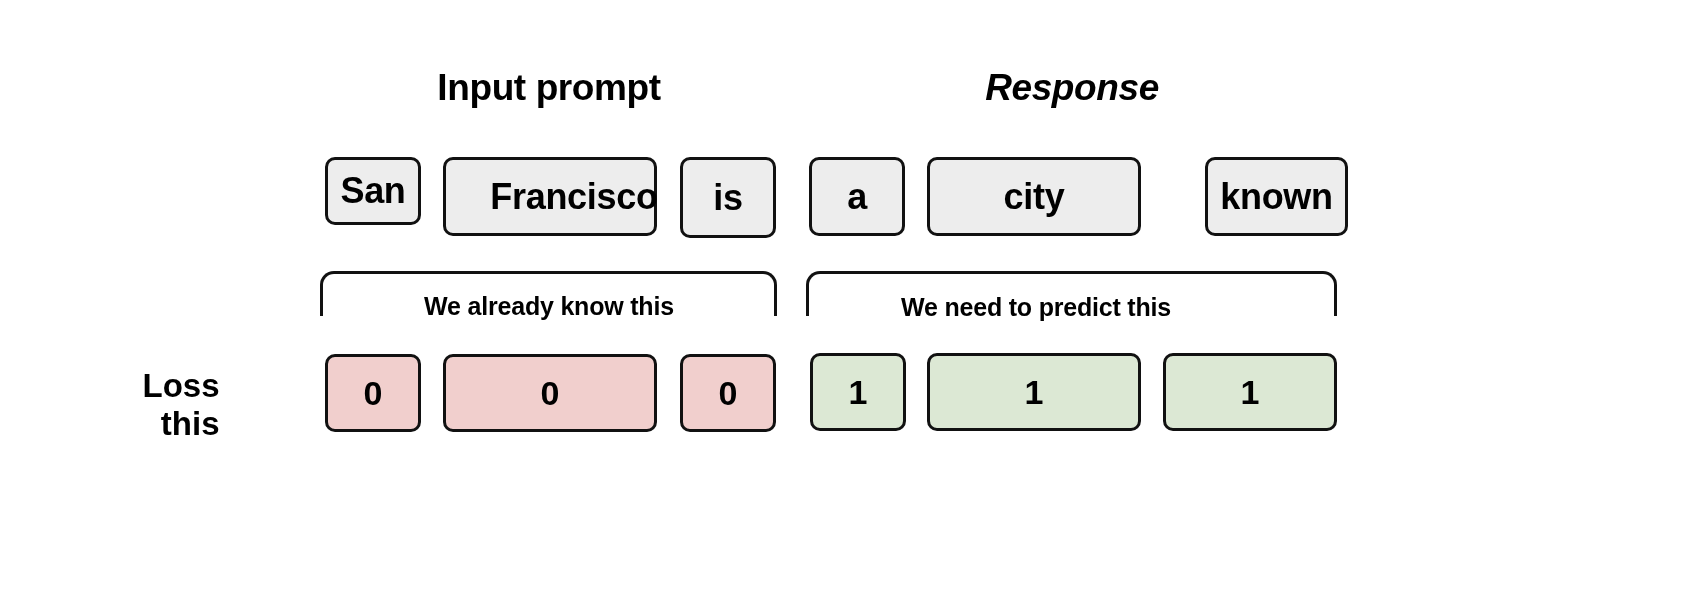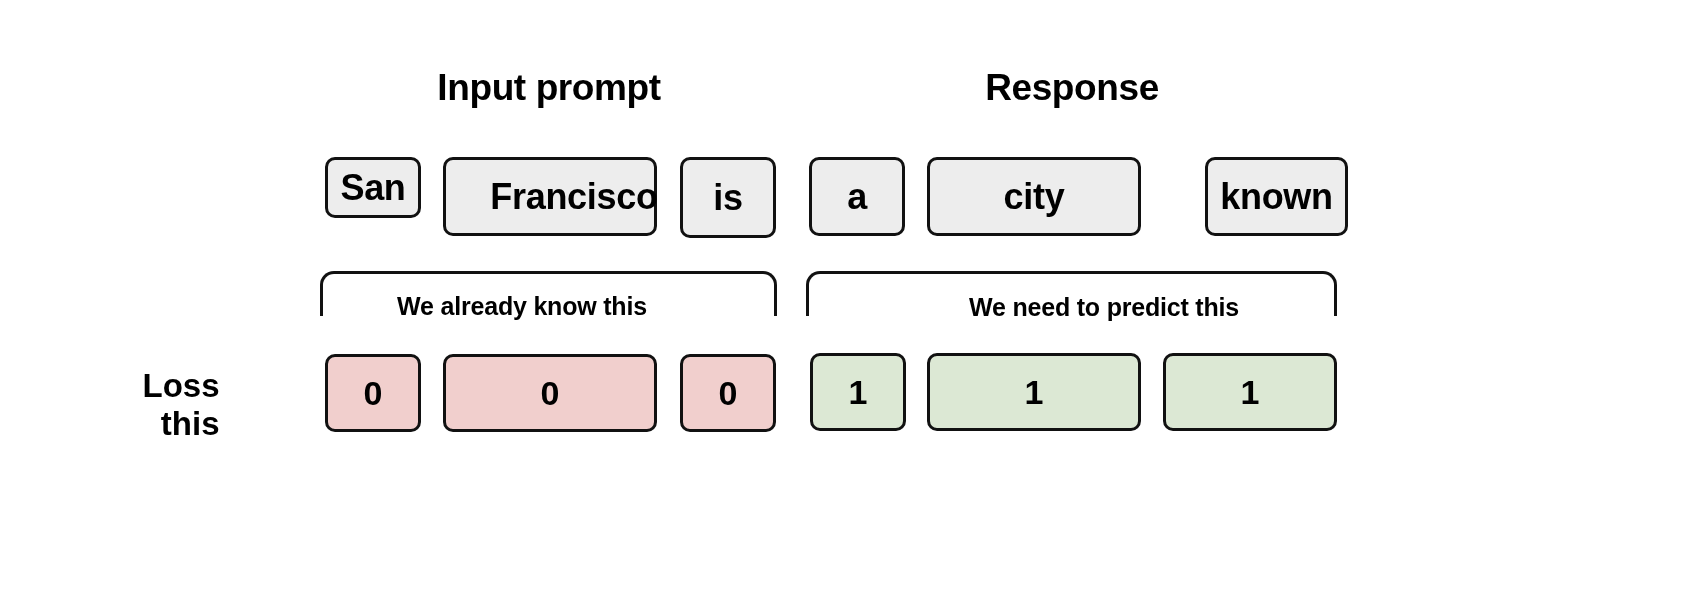--- a/index.html
+++ b/index.html
@@ -24,21 +24,21 @@
     position: absolute;
     font-size: 37px;
     font-weight: 700;
     color: #000000;
     letter-spacing: -0.4px;
     text-align: center;
     white-space: nowrap;
     transform: translateX(-50%);
   }
   #title-prompt { left: 549px; top: 67px; }
-  #title-response { left: 1072px; top: 67px; }
+  #title-response { left: 1072px; top: 67px; font-style: italic; }
 
   
   .token-box {
     position: absolute;
     box-sizing: border-box;
     background: #ededed;
     border: 3px solid #111111;
     border-radius: 10px;
     display: flex;
     align-items: center;
@@ -80,22 +80,22 @@
   .bracket-caption {
     position: absolute;
     font-size: 25px;
     font-weight: 700;
     color: #000000;
     letter-spacing: -0.2px;
     white-space: nowrap;
     text-align: center;
     transform: translateX(-50%);
   }
-  #caption-prompt   { left: 522px;  top: 292px; text-align: center; }
-  #caption-response { left: 1104px; top: 293px; }
+  #caption-prompt   { left: 549px;  top: 292px; text-align: center; }
+  #caption-response { left: 1036px; top: 293px; }
 
   
   .row-label {
     position: absolute;
     font-size: 33px;
     font-weight: 700;
     color: #000000;
     line-height: 1.15;
     text-align: right;
     white-space: nowrap;
@@ -104,21 +104,21 @@
   #label-loss-mask { left: 181px; top: 367px; }
 </style>
 </head>
 <body>
 
 <div class="canvas">
 
   <div class="section-title" id="title-prompt">Input prompt</div>
   <div class="section-title" id="title-response">Response</div>
 
-  <div class="token-box" style="left:325px; top:157px; width:96px; height:61px;">San</div>
+  <div class="token-box" style="left:325px; top:157px; width:96px; height:68px;">San</div>
 
   <div class="token-box" style="left:443px; top:157px; width:214px; height:79px;padding-left:48px;">Francisco</div>
 
   <div class="token-box" style="left:680px; top:157px; width:96px; height:81px;">is</div>
 
   <div class="token-box" style="left:809px; top:157px; width:96px; height:79px;">a</div>
 
   <div class="token-box" style="left:927px; top:157px; width:214px; height:79px;">city</div>
 
   <div class="token-box" style="left:1205px; top:157px; width:143px; height:79px;">known</div>

